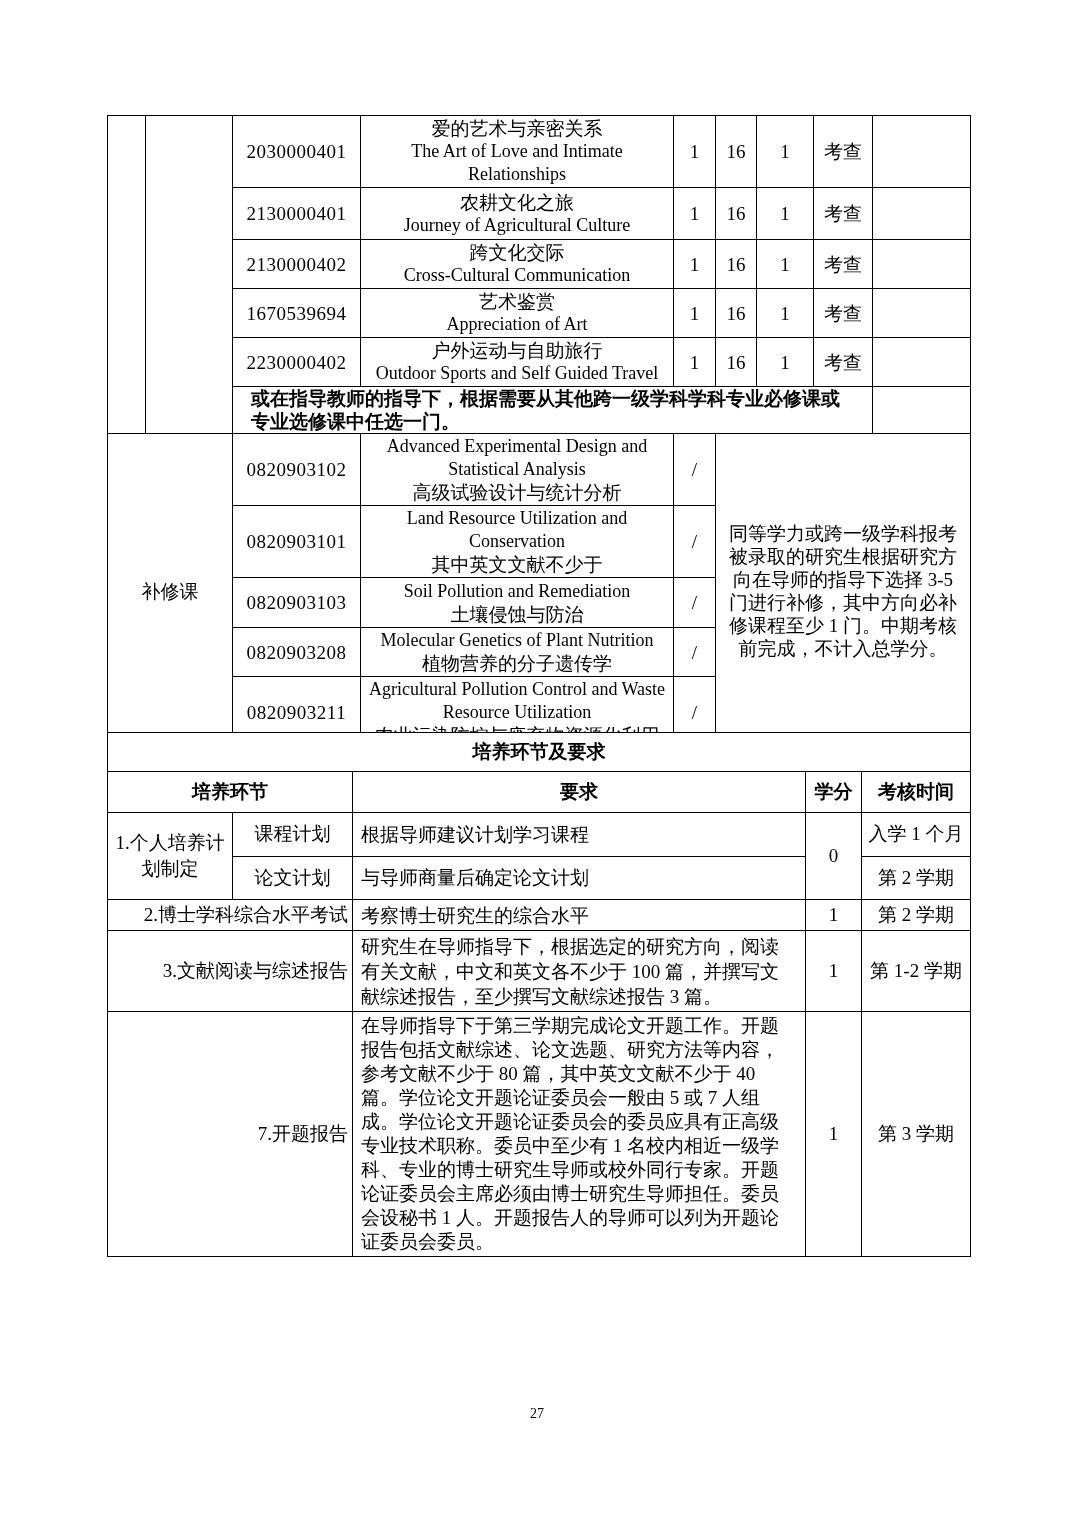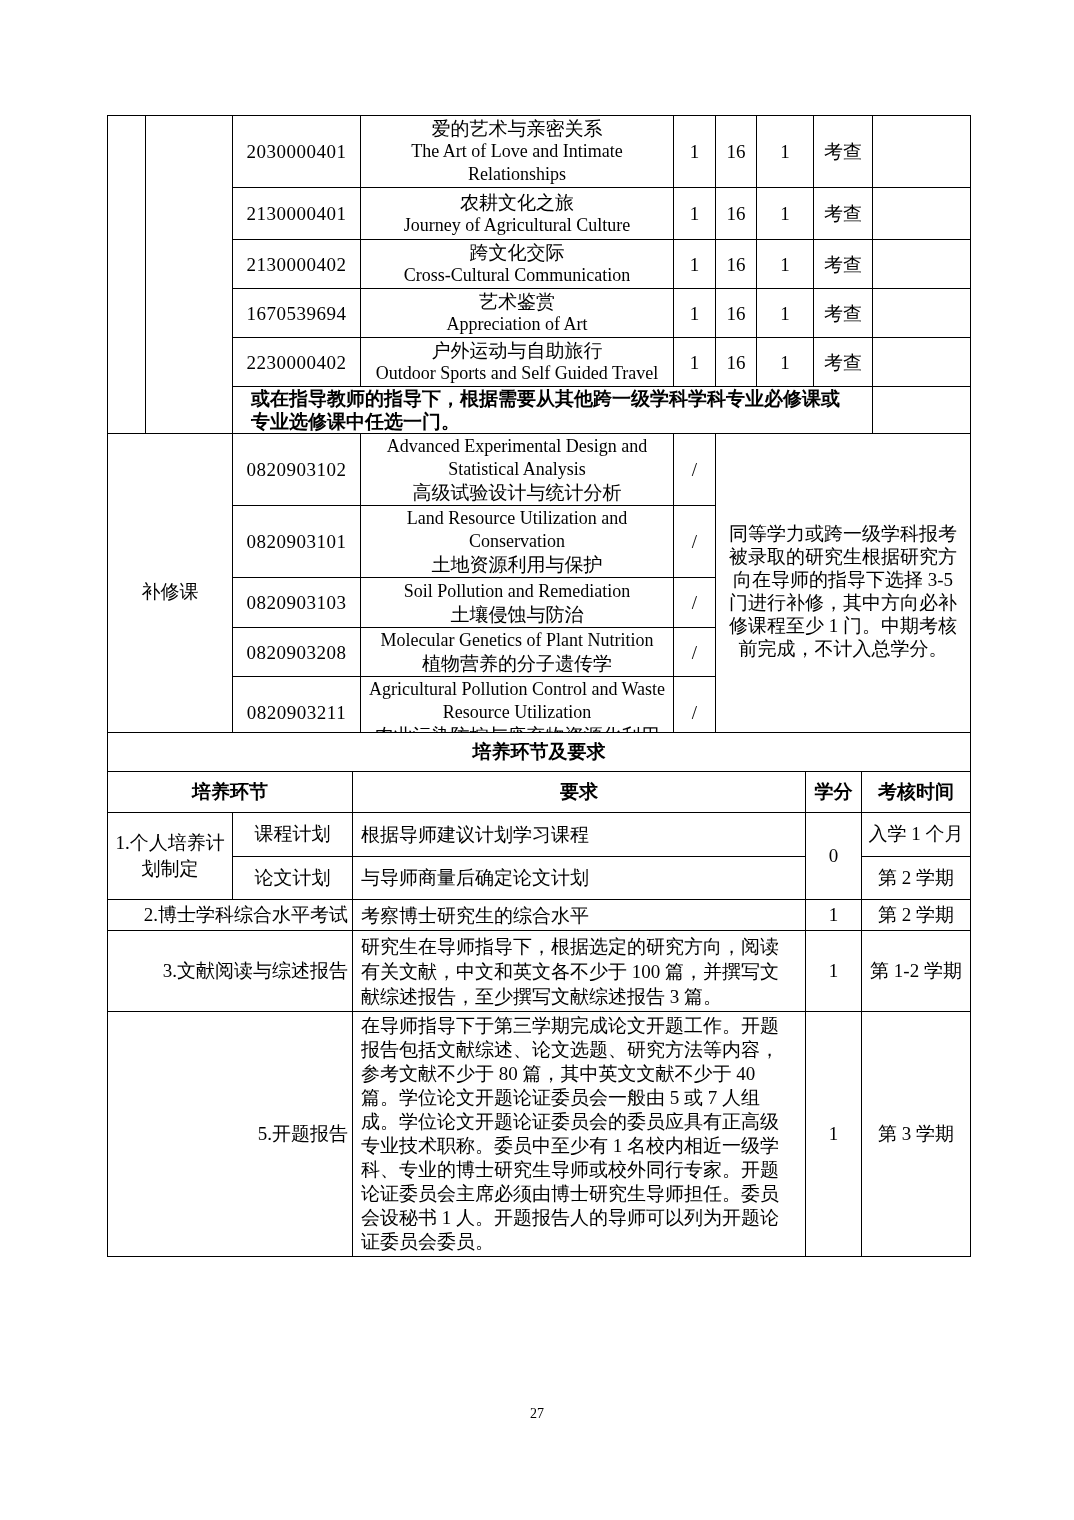--- a/index.html
+++ b/index.html
@@ -149,21 +149,21 @@
         <div class="name-cn">高级试验设计与统计分析</div>
       </td>
       <td class="val">/</td>
       <td colspan="4" rowspan="5" class="supp-note">同等学力或跨一级学科报考被录取的研究生根据研究方向在导师的指导下选择 3-5 门进行补修，其中方向必补修课程至少 1 门。中期考核前完成，不计入总学分。</td>
     </tr>
 
     <tr style="height:70px">
       <td class="code">0820903101</td>
       <td class="name-cell">
         <div class="name-en">Land Resource Utilization and Conservation</div>
-        <div class="name-cn">土地资源利用与保护</div>
+        <div class="name-cn">其中英文文献不少于</div>
       </td>
       <td class="val">/</td>
     </tr>
 
     <tr style="height:50px">
       <td class="code">0820903103</td>
       <td class="name-cell">
         <div class="name-en">Soil Pollution and Remediation</div>
         <div class="name-cn">土壤侵蚀与防治</div>
       </td>
@@ -233,21 +233,21 @@
     </tr>
 
     <tr style="height:81px">
       <td colspan="2" class="stage">3.文献阅读与综述报告</td>
       <td class="req">研究生在导师指导下，根据选定的研究方向，阅读有关文献，中文和英文各不少于 100 篇，并撰写文献综述报告，至少撰写文献综述报告 3 篇。</td>
       <td class="val">1</td>
       <td class="time">第 1-2 学期</td>
     </tr>
 
     <tr style="height:243px">
-      <td colspan="2" class="stage">5.开题报告</td>
+      <td colspan="2" class="stage">7.开题报告</td>
       <td class="req req-long">在导师指导下于第三学期完成论文开题工作。开题报告包括文献综述、论文选题、研究方法等内容，参考文献不少于 80 篇，其中英文文献不少于 40 篇。学位论文开题论证委员会一般由 5 或 7 人组成。学位论文开题论证委员会的委员应具有正高级专业技术职称。委员中至少有 1 名校内相近一级学科、专业的博士研究生导师或校外同行专家。开题论证委员会主席必须由博士研究生导师担任。委员会设秘书 1 人。开题报告人的导师可以列为开题论证委员会委员。</td>
       <td class="val">1</td>
       <td class="time">第 3 学期</td>
     </tr>
   </tbody>
     </table>
 
   <div class="page-number">27</div>
 </div>
 

